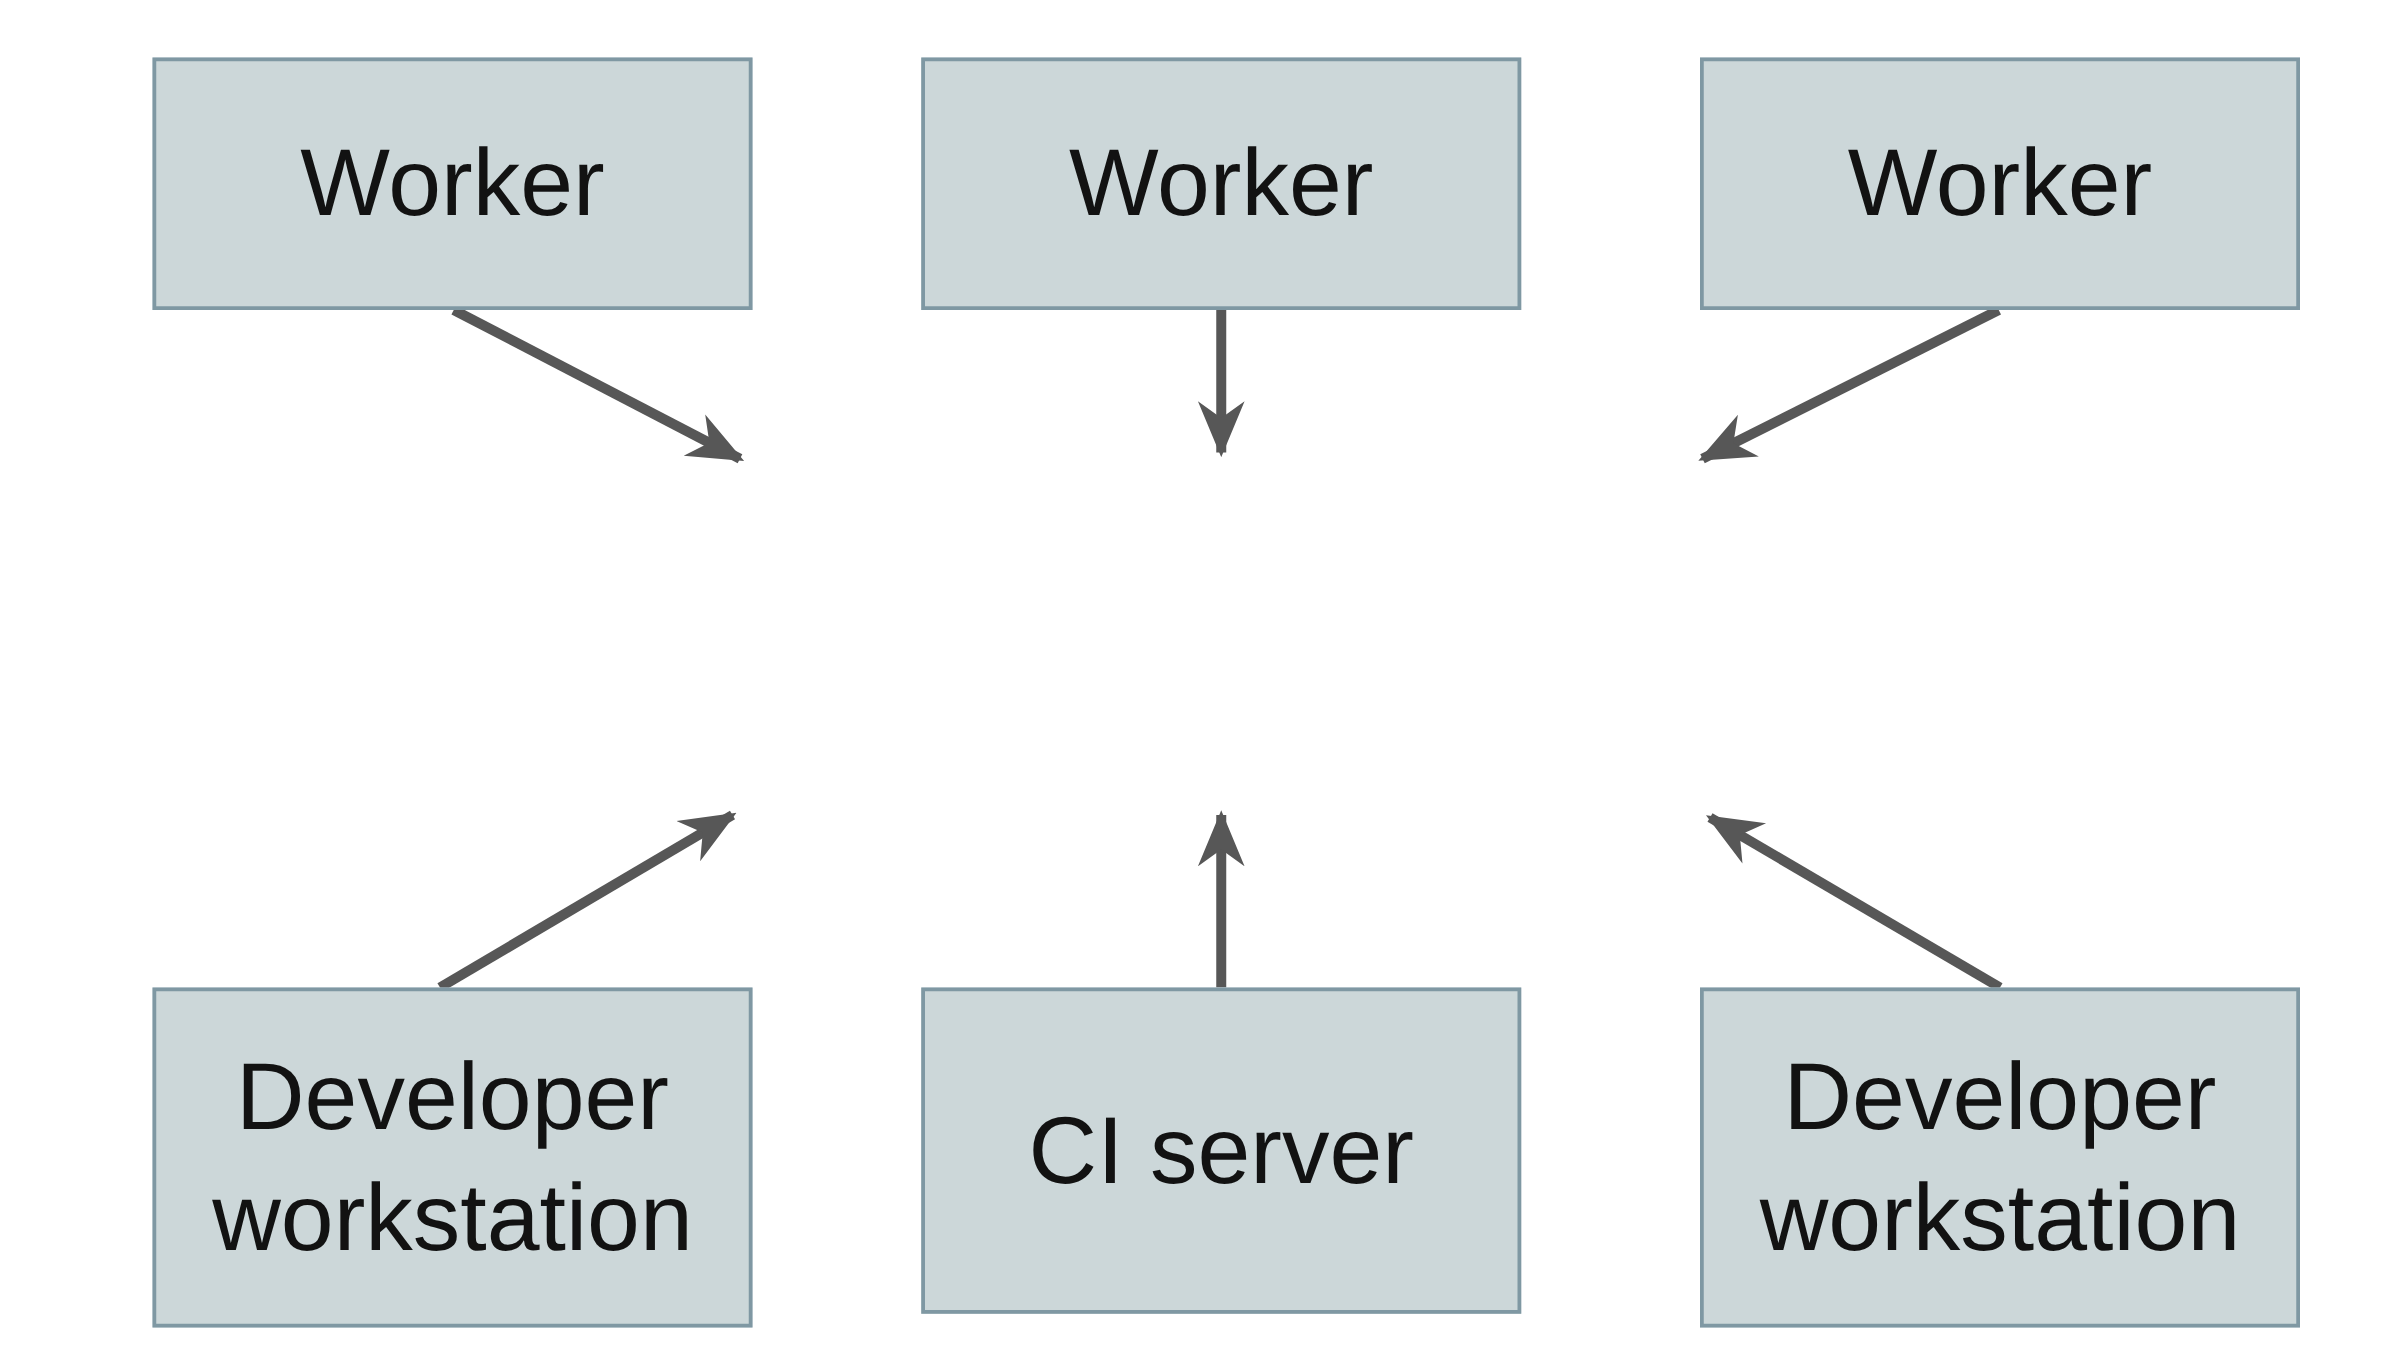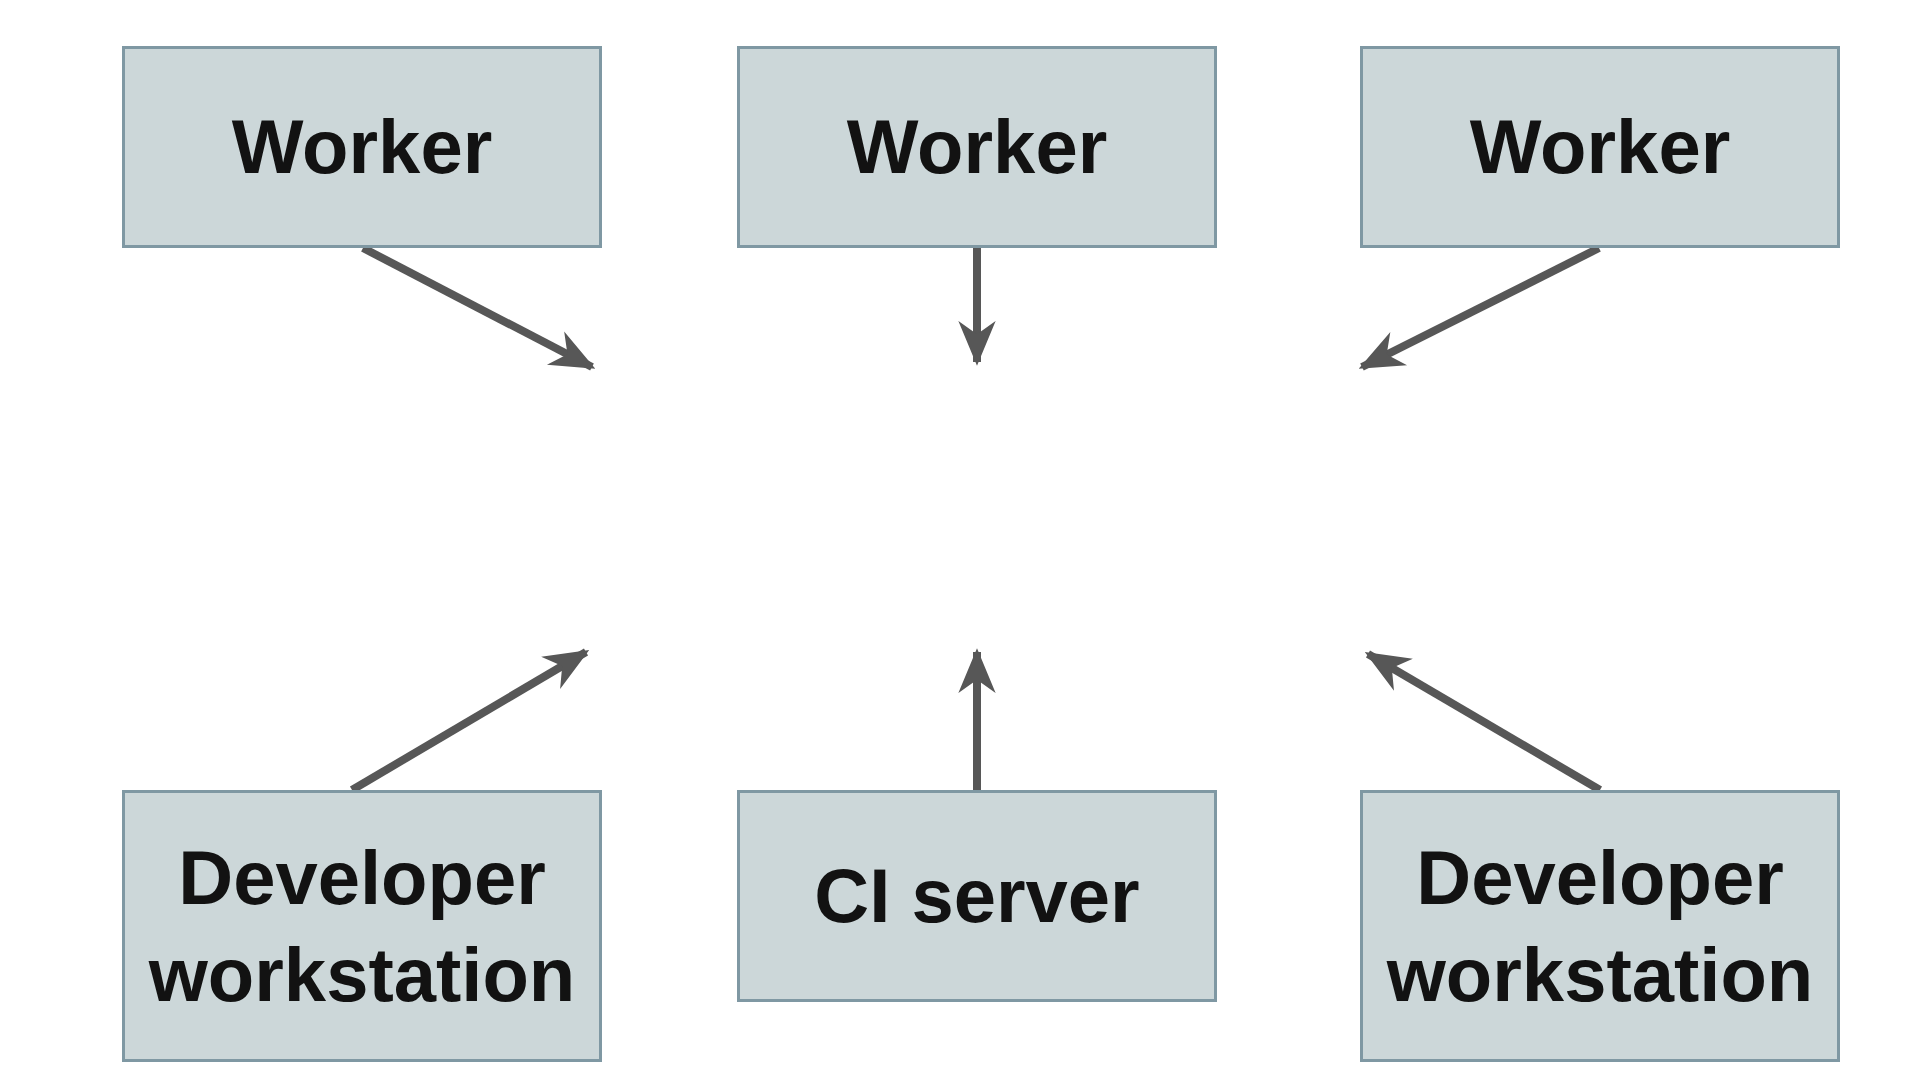--- a/index.html
+++ b/index.html
@@ -25,27 +25,27 @@
     border: 3px solid var(--node-border);
     display: flex;
     align-items: center;
     justify-content: center;
     text-align: center;
     color: var(--text);
     font-size: 76px;
     line-height: 1.28;
     letter-spacing: 0px;
   }
-  .node .label { padding: 0 30px; font-weight: bold; }
+  .node .label { padding: 0 30px; }
   #node-worker-1 { left: 122px; top: 46px;  width: 480px; height: 202px; }
   #node-worker-2 { left: 737px; top: 46px;  width: 480px; height: 202px; }
   #node-worker-3 { left: 1360px; top: 46px; width: 480px; height: 202px; }
   #node-build-master { left: 594px; top: 369px; width: 765px; height: 276px; }
   #node-dev-left  { left: 122px;  top: 790px; width: 480px; height: 272px; }
-  #node-ci-server { left: 737px;  top: 790px; width: 480px; height: 212px; }
+  #node-ci-server { left: 737px;  top: 790px; width: 480px; height: 261px; }
   #node-dev-right { left: 1360px; top: 790px; width: 480px; height: 272px; }
   #edge-layer {
     position: absolute;
     left: 0; top: 0;
     width: 1910px; height: 1090px;
     pointer-events: none;
   }
   #edge-layer line {
     stroke: var(--arrow);
     stroke-width: 8;

